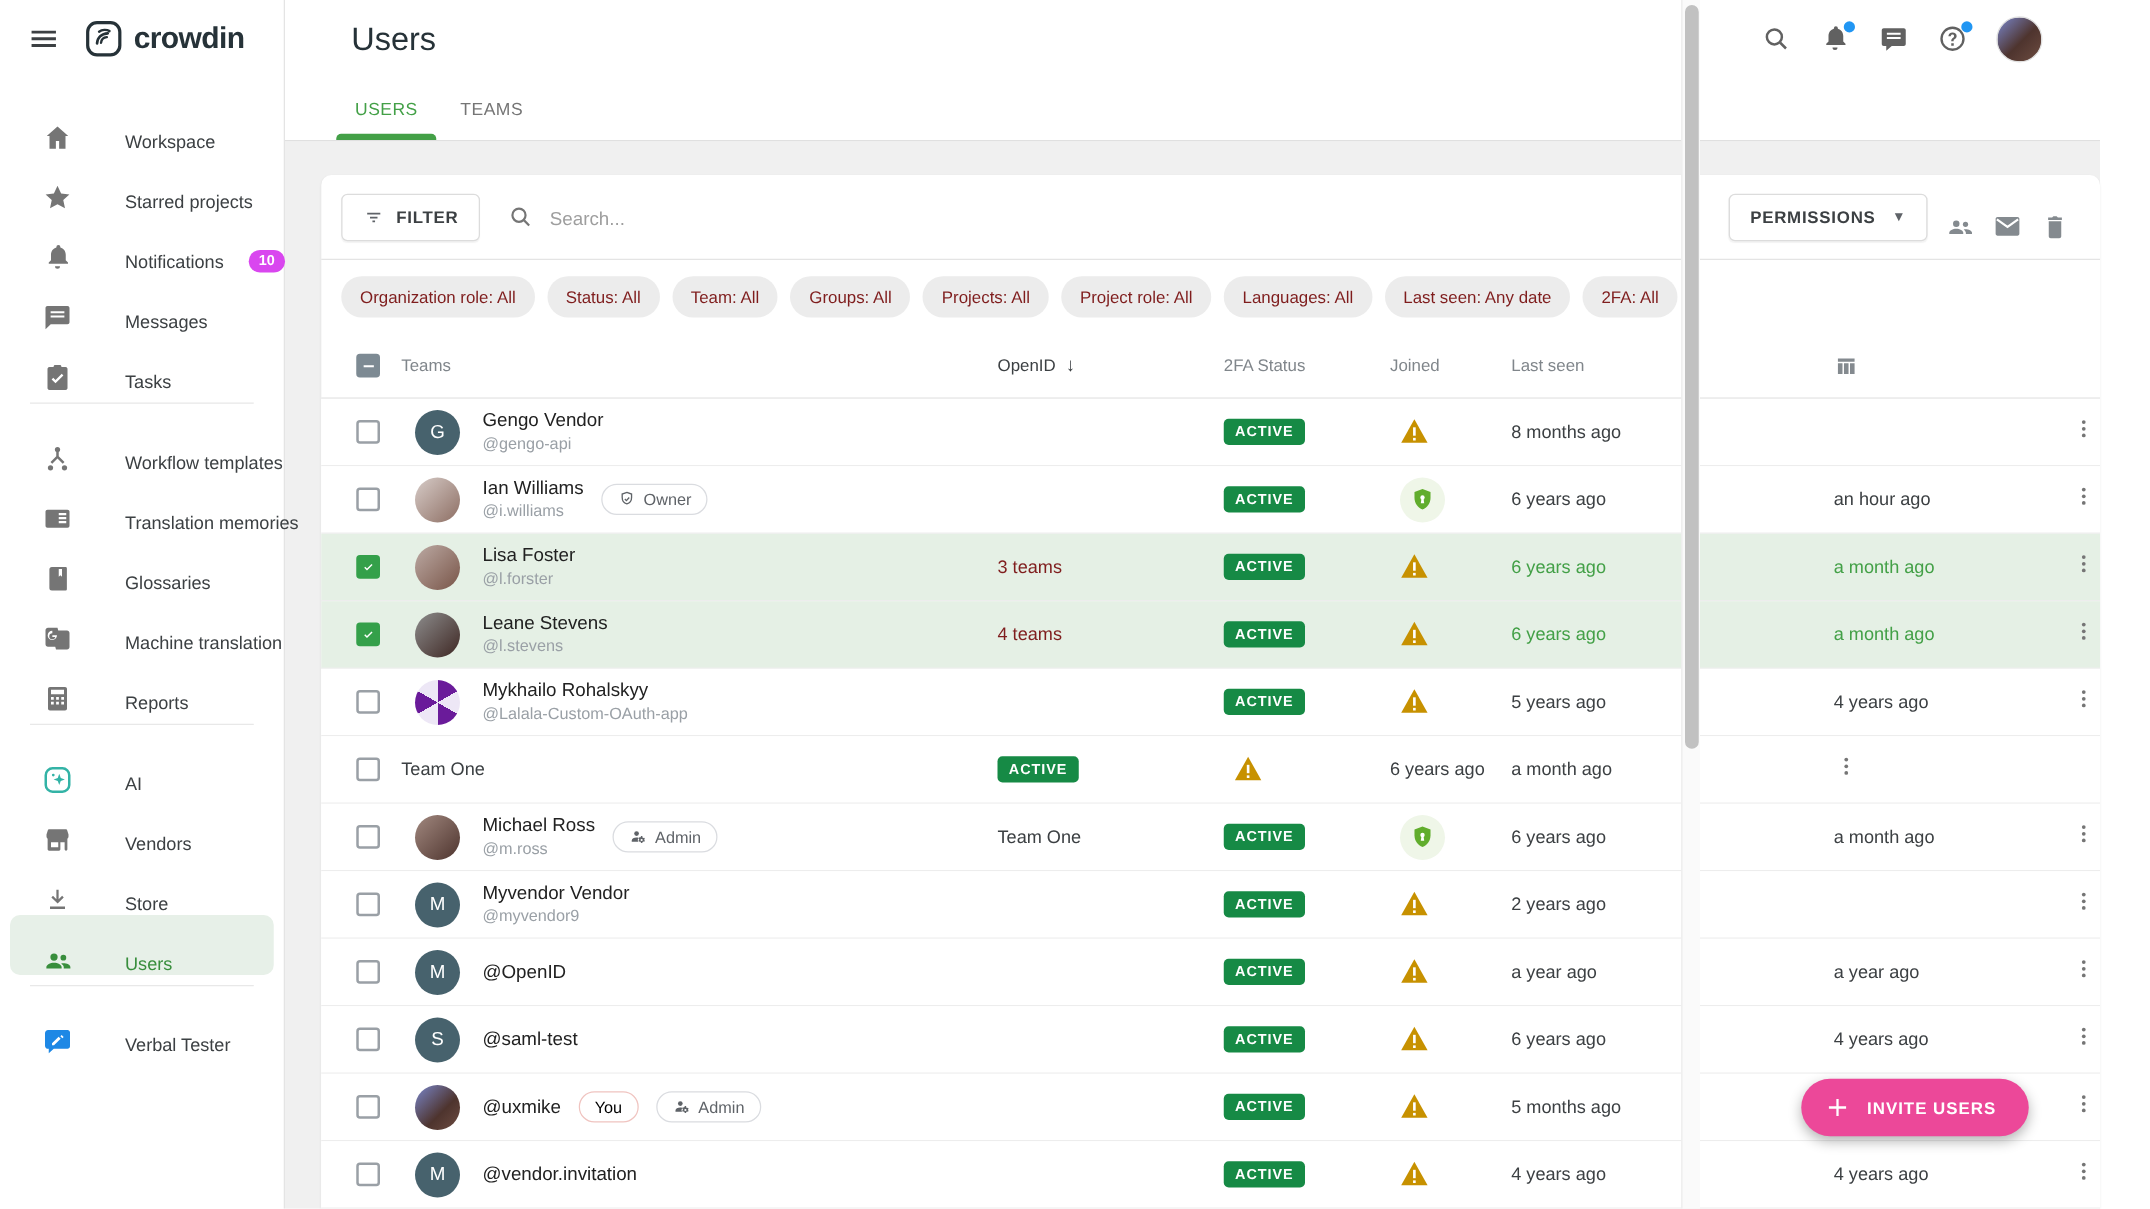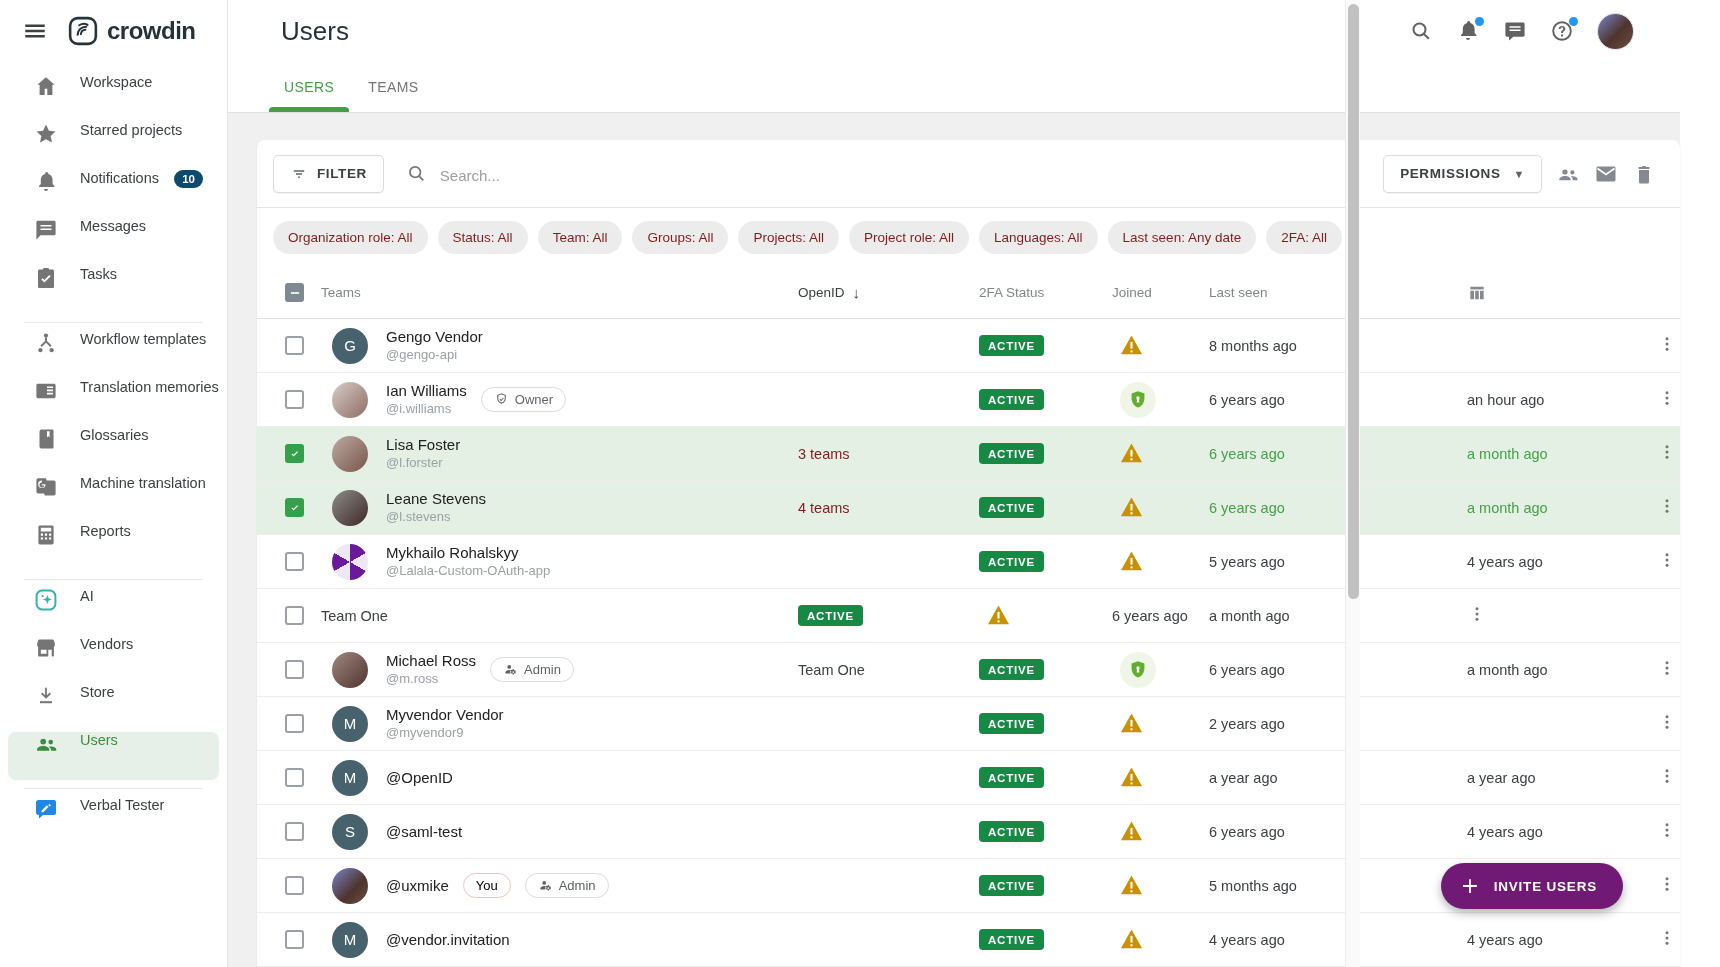--- a/index.html
+++ b/index.html
@@ -9,31 +9,31 @@
 
   
   .sidebar { width:228px; min-width:228px; background:#fff; border-right:1px solid #e4e4e4;
     display:flex; flex-direction:column; z-index:3; }
   .sidebar-top { height:62px; display:flex; align-items:center; padding-left:22px; gap:20px; }
   .hamburger { width:26px; height:26px; color:#3c4043; cursor:pointer; display:flex; align-items:center; }
   .logo { display:flex; align-items:center; gap:9px; color:#263238; }
   .logo svg { width:30px; height:30px; }
   .logo-word { font-size:24px; font-weight:bold; letter-spacing:-0.5px; color:#263238; }
   .nav { padding-top:12px; }
-  .nav-item { height:48px; display:flex; align-items:flex-start; padding:0 16px 0 26px;
-    cursor:pointer; position:relative; margin:0 8px; border-radius:8px; }
+  .nav-item { height:48px; display:flex; align-items:flex-end; padding:0 16px 0 26px;
+    cursor:pointer; position:relative; margin:0 8px; border-radius:8px;gap:20px; }
   .nav-item .nav-icon { width:24px; height:24px; color:#757575; margin-right:22px; flex:none; }
   .nav-icon svg { width:24px; height:24px; display:block; }
   .nav-label { font-size:14.5px; color:#3c4043; white-space:nowrap; }
   .nav-item.active { background:#e7f0e8; }
   .nav-item.active .nav-label { color:#388e3c; }
   .nav-item.active .nav-icon { color:#388e3c; }
   .nav-icon--verbal { color:#1e88e5 !important; }
   .nav-icon--ai { color:#33b3a6 !important; }
-  .nav-badge { margin-left:auto; background:#0c4a6e; color:#fff; font-size:11.5px; font-weight:bold;
+  .nav-badge { margin-left:auto; background:#d946ef; color:#fff; font-size:11.5px; font-weight:bold;
     border-radius:10px; padding:2px 8px; line-height:14px; }
   .nav-divider { height:1px; background:#e8e8e8; margin:8px 24px; }
 
   
   .main { flex:1; display:flex; flex-direction:column; position:relative; background:#f0f0f0; }
   .main-header { background:#fff; border-bottom:1px solid #e0e0e0; }
   .title-row { height:62px; display:flex; align-items:center; padding:0 46px 0 53px; }
   .page-title { font-size:26px; font-weight:500; color:#263238; }
   .top-icons { margin-left:auto; display:flex; align-items:center; gap:23px; }
   .top-icon { width:24px; height:24px; color:#616161; position:relative; cursor:pointer; }
@@ -56,21 +56,21 @@
   .toolbar { height:67px; display:flex; align-items:center; padding:0 24px 0 16px; }
   .btn-outline { display:inline-flex; align-items:center; gap:9px; height:38px; padding:0 16px;
     background:#fff; border:1px solid #dcdcdc; border-radius:5px; font-size:13.5px; font-weight:bold;
     letter-spacing:0.6px; color:#3c4043; cursor:pointer; box-shadow:0 1px 1px rgba(0,0,0,0.05); }
   .btn-outline svg { width:18px; height:18px; color:#5f6368; }
   .search-box { display:flex; align-items:flex-end; gap:13px; margin-left:22px; flex:1; }
   .search-box svg { width:21px; height:21px; color:#757575; }
   .search-input { border:none; outline:none; font-size:15px; color:#3c4043; width:420px;
     font-family:"Liberation Sans", sans-serif; }
   .search-input::placeholder { color:#9e9e9e; }
-  .toolbar-right { display:flex; align-items:center; gap:14px; }
+  .toolbar-right { display:flex; align-items:flex-end; gap:14px; }
   .caret { font-size:11px; color:#5f6368; margin-left:4px; }
   .tool-icon { width:24px; height:24px; color:#848a8f; cursor:pointer; }
   .tool-icon svg { width:24px; height:24px; display:block; }
   .toolbar-divider { border-bottom:1px solid #e4e4e4; }
 
   .chips { display:flex; gap:10px; padding:13px 16px; flex-wrap:nowrap; }
   .chip { background:#ececec; border-radius:17px; height:33px; display:flex; align-items:center;
     padding:0 15px; font-size:13.5px; color:#7f1d1d; cursor:pointer; white-space:nowrap; }
 
   
@@ -118,21 +118,21 @@
   .tfa-wrap { display:flex; align-items:center; padding-left:8px; }
   .shield-circ { width:36px; height:36px; border-radius:50%; background:#eff6e8; display:flex;
     align-items:center; justify-content:center; }
   .cell-time { font-size:14.5px; color:#3c4043; }
   .row.selected .cell-time { color:#43a047; }
   .kebab { width:20px; height:24px; color:#757575; cursor:pointer; }
   .kebab svg { width:20px; height:24px; }
 
   
   .invite-btn { position:absolute; right:57px; bottom:58px; height:46px; display:flex;
-    align-items:center; gap:13px; background:#701a75; color:#fff; border:none; border-radius:24px;
+    align-items:center; gap:13px; background:#ec4899; color:#fff; border:none; border-radius:24px;
     padding:0 26px 0 18px; font-size:13.5px; font-weight:bold; letter-spacing:0.8px; cursor:pointer;
     box-shadow:0 4px 10px rgba(0,0,0,0.3); font-family:"Liberation Sans", sans-serif; z-index:5; }
   .invite-btn svg { width:22px; height:22px; }
   .scrollbar { position:absolute; top:0; right:0; width:15px; height:967px; background:#fafafa;
     border-left:1px solid #ebebeb; z-index:6; }
   .scroll-thumb { position:absolute; top:4px; left:2px; width:11px; height:595px; background:#c1c1c1;
     border-radius:6px; cursor:pointer; }
 </style>
 </head>
 <body>

